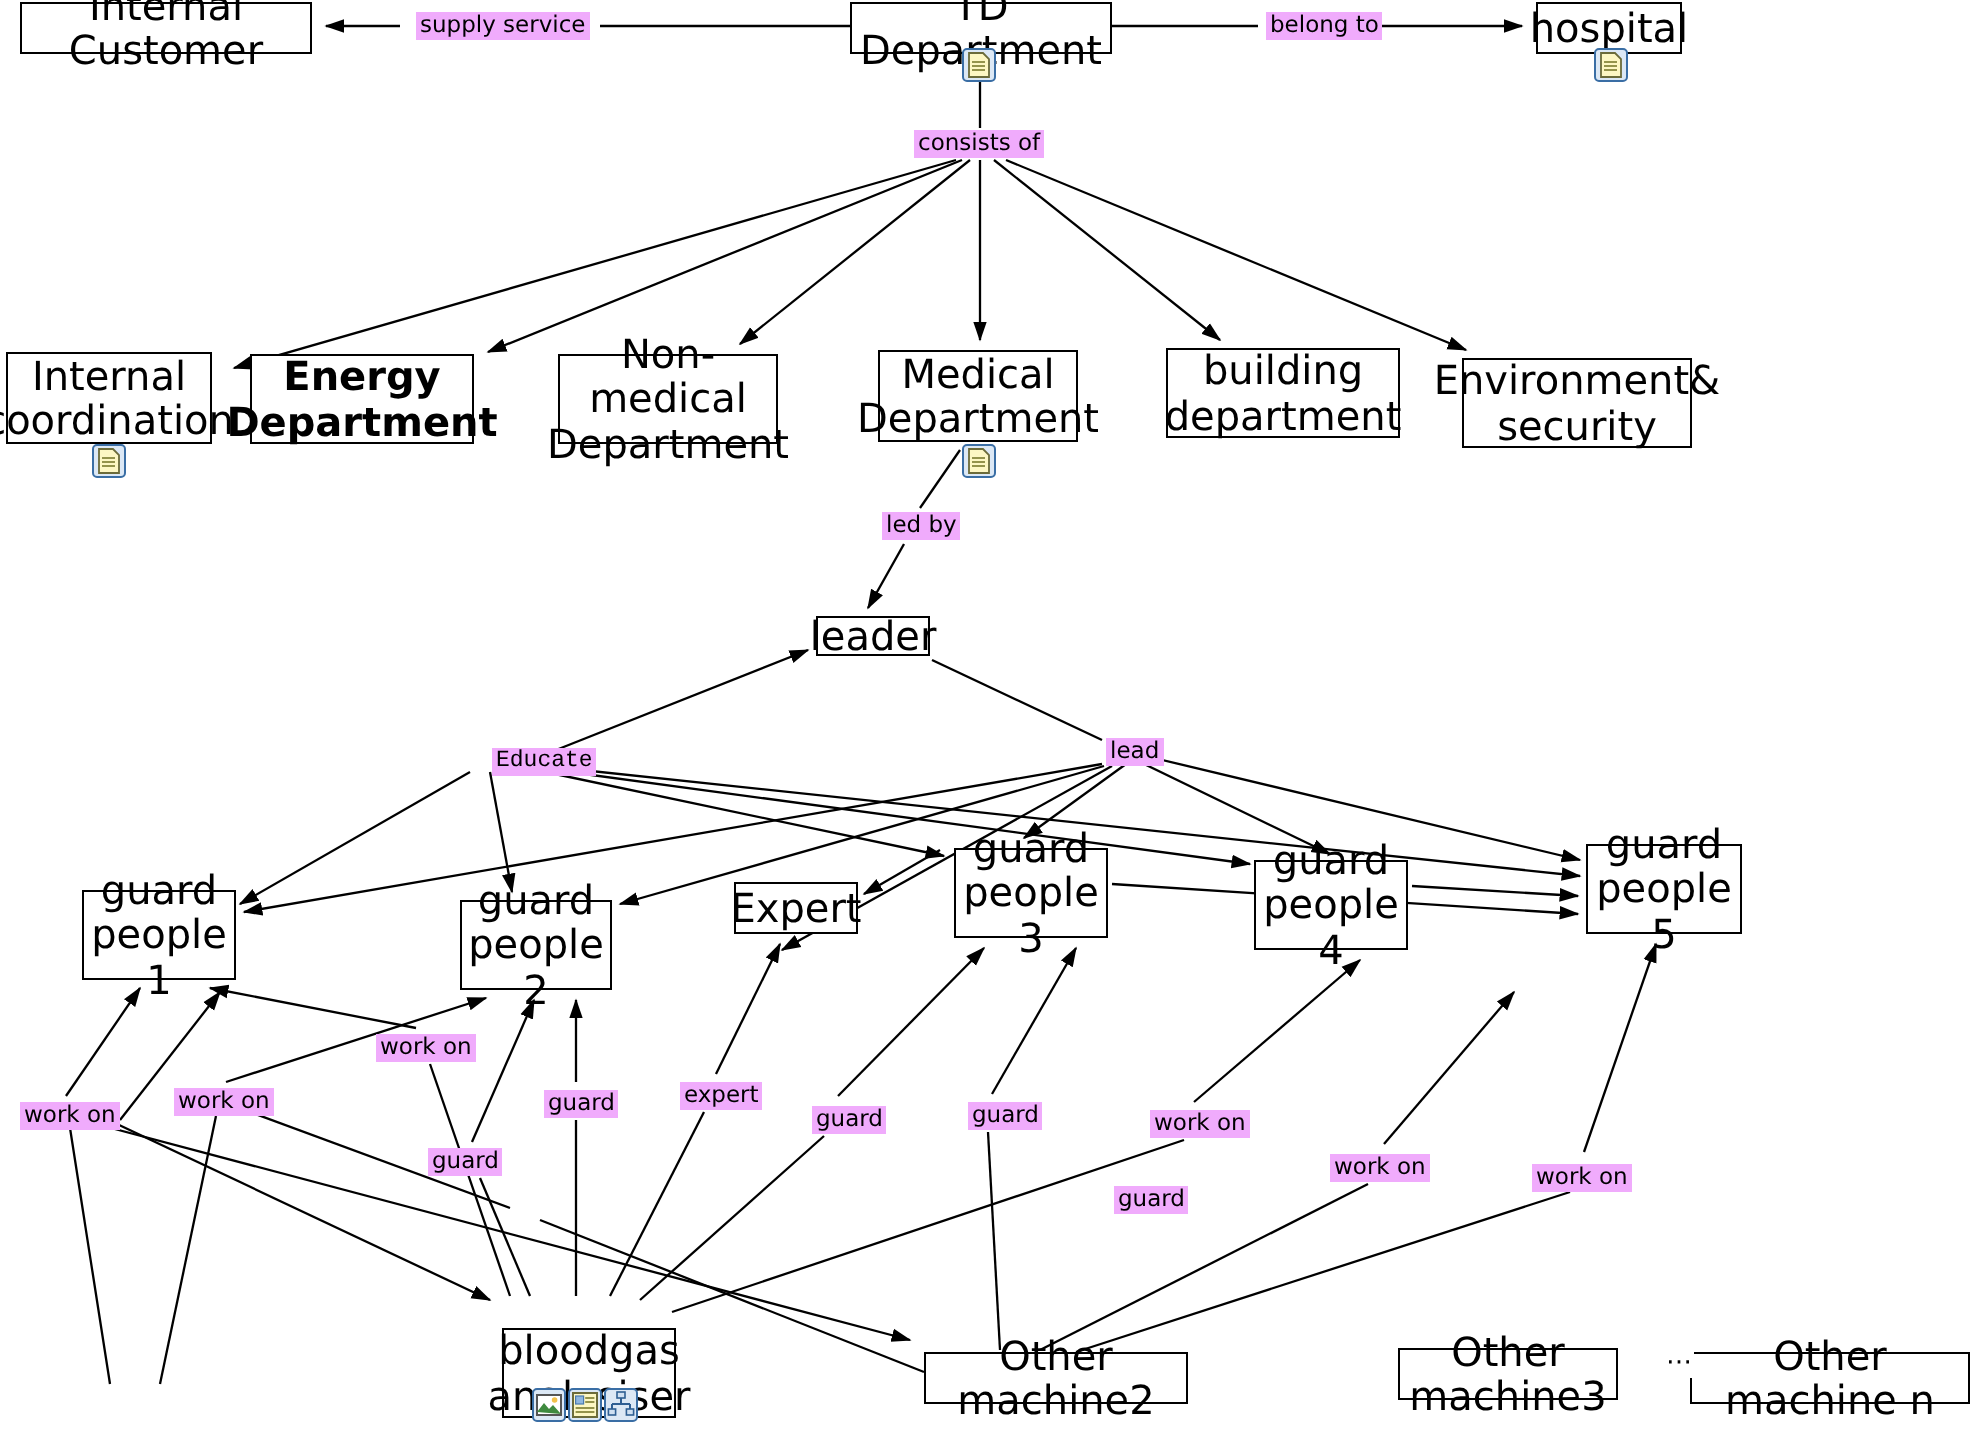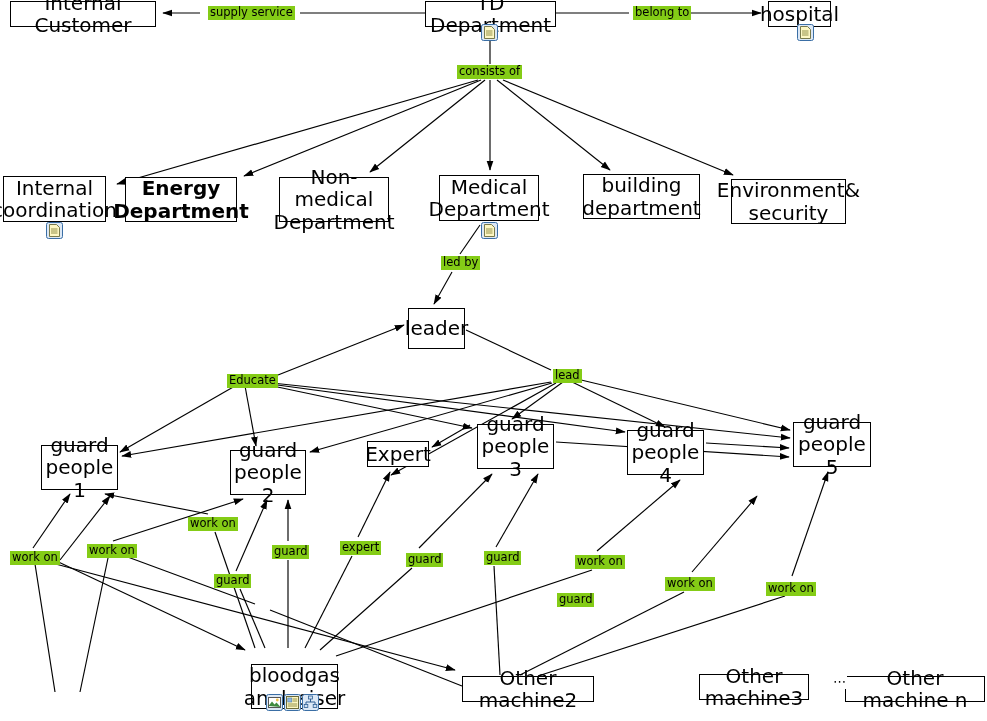--- a/index.html
+++ b/index.html
@@ -34,21 +34,21 @@
     justify-content: center;
     text-align: center;
     line-height: 1.12;
     font-size: 20px;
     white-space: pre-line;
     padding: 1px 4px;
     z-index: 5;
   }
   .edge-label {
     position: absolute;
-    background: #84cc16;
+    background: #f0abfc;
     color: #000000;
     font-size: 11.5px;
     line-height: 1;
     padding: 1px 2px;
     white-space: nowrap;
     z-index: 6;
   }
   .doc-icon {
     position: absolute;
     width: 17px;
@@ -184,21 +184,21 @@
       <rect x="0.5" y="0.5" width="16" height="16" rx="2" fill="#dce8f5" stroke="#3a6ea5"></rect>
       <path d="M3.5 2.5 h7 l3 3 v9 h-10 z" fill="#fdf7c3" stroke="#6b6b3a" stroke-width="0.9"></path>
       <g stroke="#7a7a2e" stroke-width="0.8">
         <line x1="5" y1="7" x2="11.5" y2="7"></line>
         <line x1="5" y1="9" x2="11.5" y2="9"></line>
         <line x1="5" y1="11" x2="11.5" y2="11"></line>
       </g>
     </svg>
   </span>
 
-  <div class="node" style="left:768px; top:1px; width:63px; height:26px;">
+  <div class="node" style="left:768px; top:1px; width:73px; height:26px;">
     <span>hospital</span>
   </div>
   <span class="doc-icon" style="left:797px; top:24px;">
     <svg class="mini-icon" viewBox="0 0 17 17">
       <rect x="0.5" y="0.5" width="16" height="16" rx="2" fill="#dce8f5" stroke="#3a6ea5"></rect>
       <path d="M3.5 2.5 h7 l3 3 v9 h-10 z" fill="#fdf7c3" stroke="#6b6b3a" stroke-width="0.9"></path>
       <g stroke="#7a7a2e" stroke-width="0.8">
         <line x1="5" y1="7" x2="11.5" y2="7"></line>
         <line x1="5" y1="9" x2="11.5" y2="9"></line>
         <line x1="5" y1="11" x2="11.5" y2="11"></line>
@@ -251,21 +251,21 @@
   <div class="node" style="left:583px; top:174px; width:117px; height:45px;">
     <span>building
 department</span>
   </div>
 
   <div class="node" style="left:731px; top:179px; width:115px; height:45px;">
     <span>Environment&amp;
 security</span>
   </div>
 
-  <div class="node" style="left:408px; top:308px; width:57px; height:41px;">
+  <div class="node" style="left:408px; top:308px; width:57px; height:20px;">
     <span>leader</span>
   </div>
 
   <div class="node" style="left:41px; top:445px; width:77px; height:45px;">
     <span>guard
 people 1</span>
   </div>
 
   <div class="node" style="left:230px; top:450px; width:76px; height:45px;">
     <span>guard
@@ -345,21 +345,21 @@
   <span class="ellipsis" style="left:833px; top:674px;">⋯</span>
 
   <div class="node" style="left:845px; top:676px; width:140px; height:26px;">
     <span>Other machine n</span>
   </div>
 
   <span class="edge-label" style="left:208px; top:6px;">supply service</span>
   <span class="edge-label" style="left:633px; top:6px;">belong to</span>
   <span class="edge-label" style="left:457px; top:65px;">consists of</span>
   <span class="edge-label" style="left:441px; top:256px;">led by</span>
-  <span class="edge-label" style="left:227px; top:374px;">Educate</span>
+  <span class="edge-label" style="left:246px; top:374px;font-family:Liberation Mono, monospace;">Educate</span>
   <span class="edge-label" style="left:553px; top:369px;">lead</span>
   <span class="edge-label" style="left:10px; top:551px;">work on</span>
   <span class="edge-label" style="left:87px; top:544px;">work on</span>
   <span class="edge-label" style="left:188px; top:517px;">work on</span>
   <span class="edge-label" style="left:214px; top:574px;">guard</span>
   <span class="edge-label" style="left:272px; top:545px;">guard</span>
   <span class="edge-label" style="left:340px; top:541px;">expert</span>
   <span class="edge-label" style="left:406px; top:553px;">guard</span>
   <span class="edge-label" style="left:484px; top:551px;">guard</span>
   <span class="edge-label" style="left:575px; top:555px;">work on</span>

